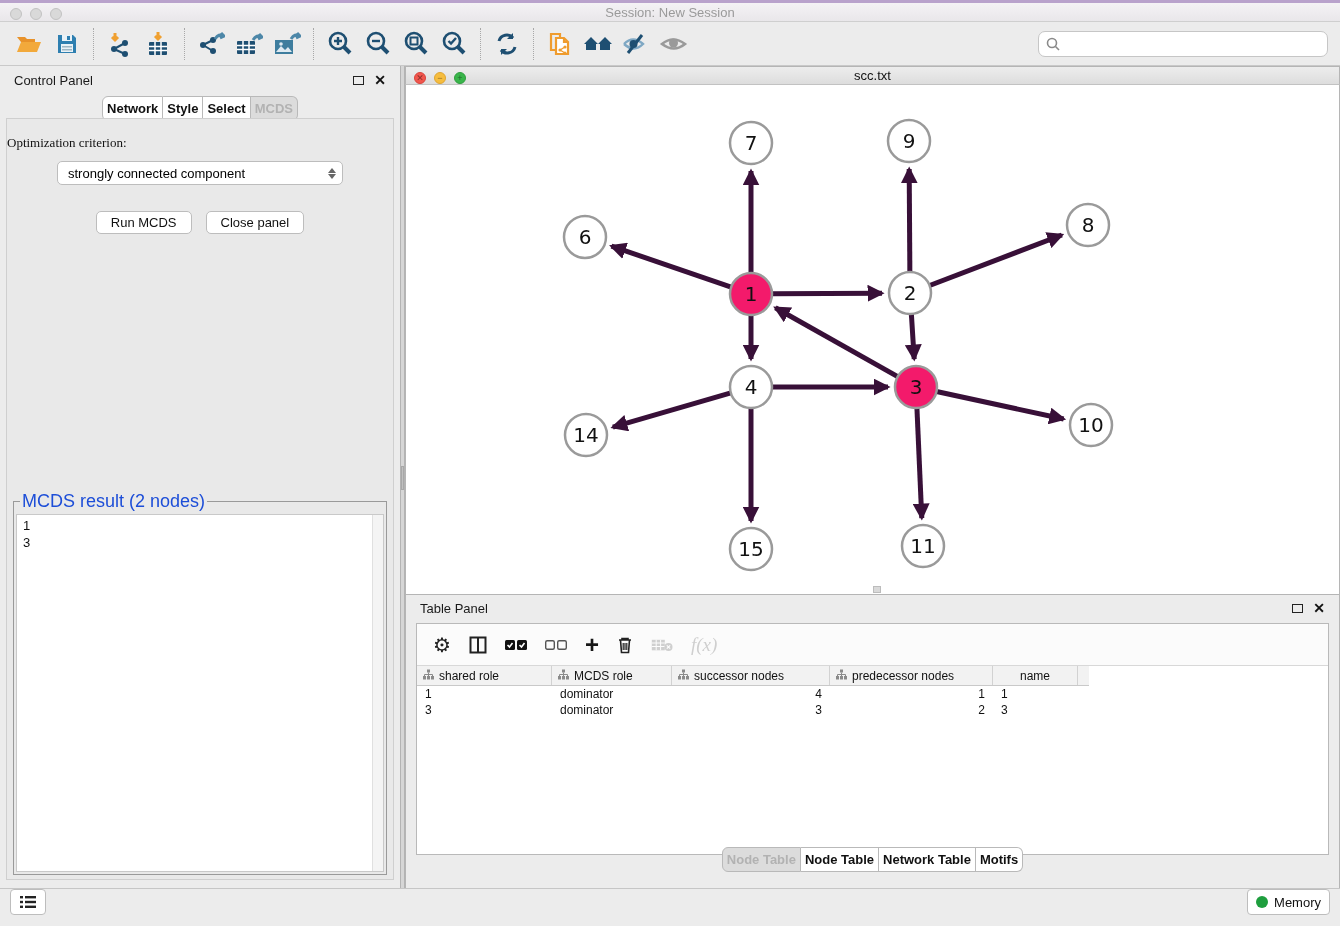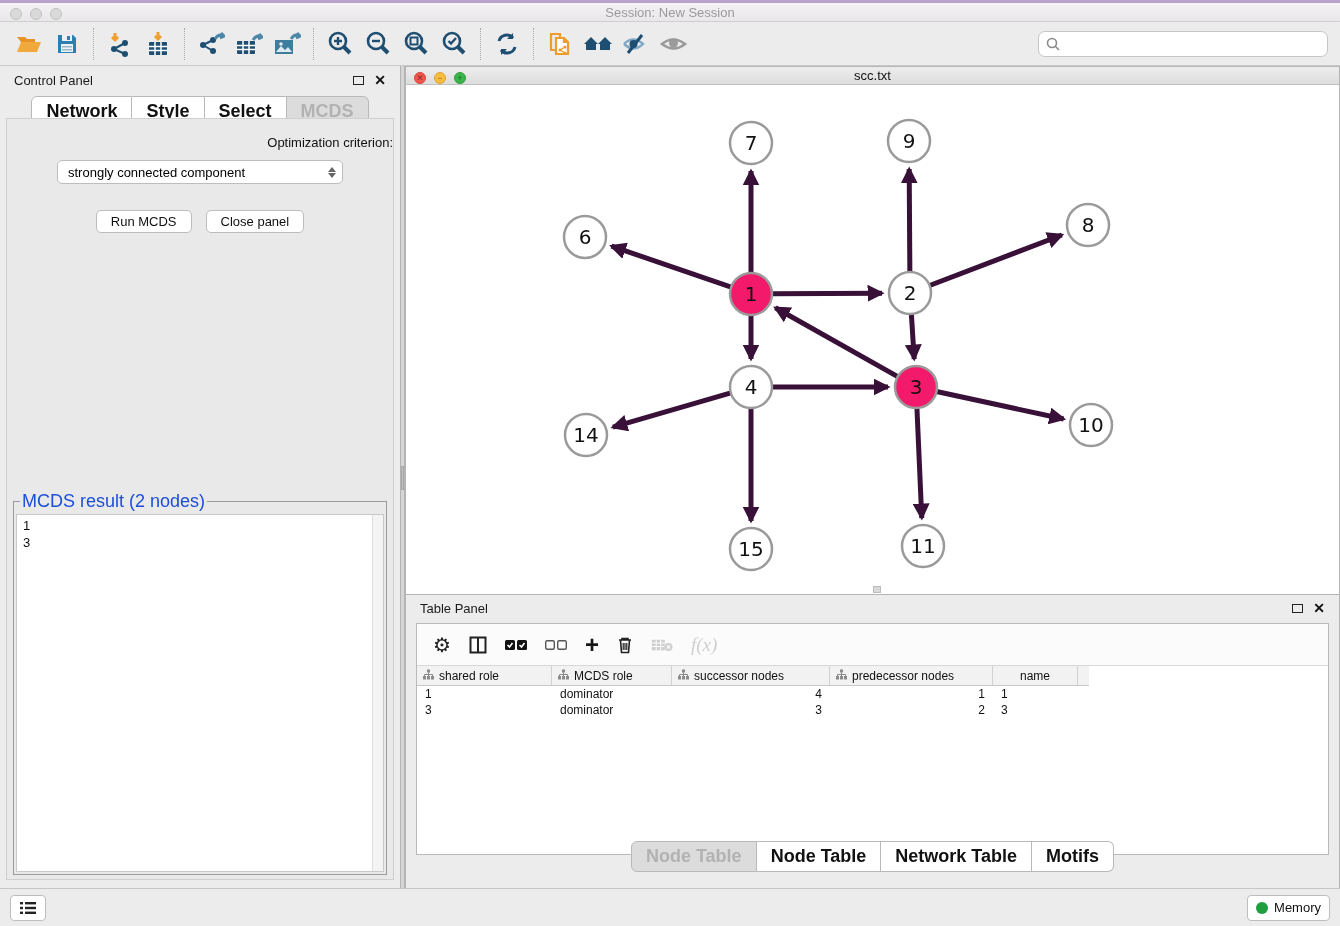--- a/index.html
+++ b/index.html
@@ -24,27 +24,27 @@
 
   
   .control-panel { width:400px; height:822px; background:#ececec; position:relative; }
   .cp-header { height:28px; display:flex; align-items:center; padding:0 14px; }
   .panel-title { font-size:13px; color:#1a1a1a; }
   .panel-hdr-icons { margin-left:auto; display:flex; gap:10px; align-items:center; }
   .float-icon { width:11px; height:9px; border:1.6px solid #222; display:inline-block; }
   .close-x { font-size:14px; font-weight:bold; color:#111; line-height:1; cursor:pointer; }
 
   .seg-tabs { display:flex; justify-content:center; margin-top:2px; }
-  .seg-tab { font-size:18px; font-weight:600; padding:4px 14px; background:#fff; border:1px solid #b9b9b9; border-left:none; color:#111; cursor:pointer;text-align:center; }
+  .seg-tab { font-size:13px; font-weight:600; padding:4px 4px; background:#fff; border:1px solid #b9b9b9; border-left:none; color:#111; cursor:pointer;text-align:center; }
   .seg-tab:first-child { border-left:1px solid #b9b9b9; border-radius:6px 0 0 6px; }
   .seg-tab:last-child { border-radius:0 6px 6px 0; }
   .seg-tab.disabled-active { background:#dcdcdc; color:#b2b2b2; }
 
   .cp-box { position:absolute; top:52px; left:6px; right:6px; bottom:8px; background:#e9e9e9; border:1px solid #cfcfcf; }
-  .opt-label { text-align:right; margin-top:16px; font-size:13px; color:#111; }
+  .opt-label { text-align:left; margin-top:16px; font-size:13px; color:#111;font-family:Liberation Serif, serif; }
   .dropdown { margin:10px auto 0; width:286px; height:24px; background:#fff; border:1px solid #bdbdbd; border-radius:5px; display:flex; align-items:center; padding:0 6px 0 10px; font-size:13px; cursor:pointer; }
   .dd-value { flex:1; }
   .dd-stepper { display:flex; flex-direction:column; gap:1px; align-items:center; }
   .dd-stepper i { width:0; height:0; border-left:4px solid transparent; border-right:4px solid transparent; display:block; }
   .dd-up { border-bottom:5px solid #666; }
   .dd-down { border-top:5px solid #666; }
   .cp-buttons { display:flex; justify-content:center; gap:14px; margin-top:26px; }
   .cp-btn { background:#fff; border:1px solid #bdbdbd; border-radius:5px; font-size:13px; padding:3px 14px; cursor:pointer; color:#111; }
 
   fieldset.mcds-result { position:absolute; left:6px; right:6px; top:372px; bottom:4px; border:1px solid #9a9a9a; margin:0; padding:2px; background:#e9e9e9; }
@@ -84,21 +84,21 @@
   .th { display:flex; align-items:center; gap:5px; padding:0 6px; height:100%; border-right:1px solid #d2d2d2; color:#111; cursor:pointer; }
   .th:last-child { justify-content:center; }
   .col0{width:135px}.col1{width:120px}.col2{width:158px}.col3{width:163px}.col4{width:85px}
   .tbl-row { display:flex; height:16px; align-items:center; cursor:pointer; }
   .td { padding:0 8px; color:#111; }
   .td.num-right { text-align:right; }
 
   .tp-tabs { position:absolute; bottom:16px; left:0; width:100%; display:flex; justify-content:center; }
 
   
-  .statusbar { position:absolute; bottom:0; left:0; width:1340px; height:38px; background:#ececec; border-top:1px solid #c6c6c6; display:flex; align-items:center; padding:0 10px; }
+  .statusbar { position:absolute; bottom:0; left:0; width:1340px; height:38px; background:#ececec; border-top:1px solid #c6c6c6; display:flex; align-items:flex-start; padding:0 10px; }
   .status-btn { background:#fff; border:1px solid #bdbdbd; border-radius:4px; height:26px; display:flex; align-items:center; justify-content:center; padding:0 8px; cursor:pointer; }
   .memory-btn { margin-left:auto; gap:6px; font-size:13px; color:#111; }
   .mem-dot { width:12px; height:12px; border-radius:50%; background:#1e9e3e; display:inline-block; }
 
   svg text { user-select:none; }
 </style>
 </head>
 <body>
 
 <div class="window">

